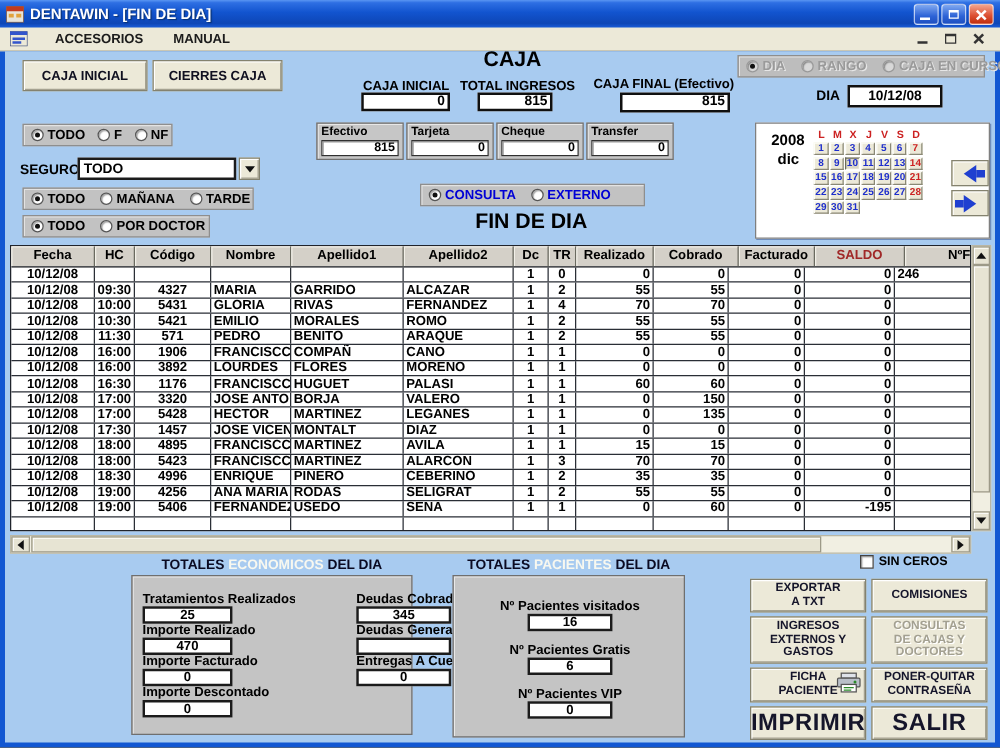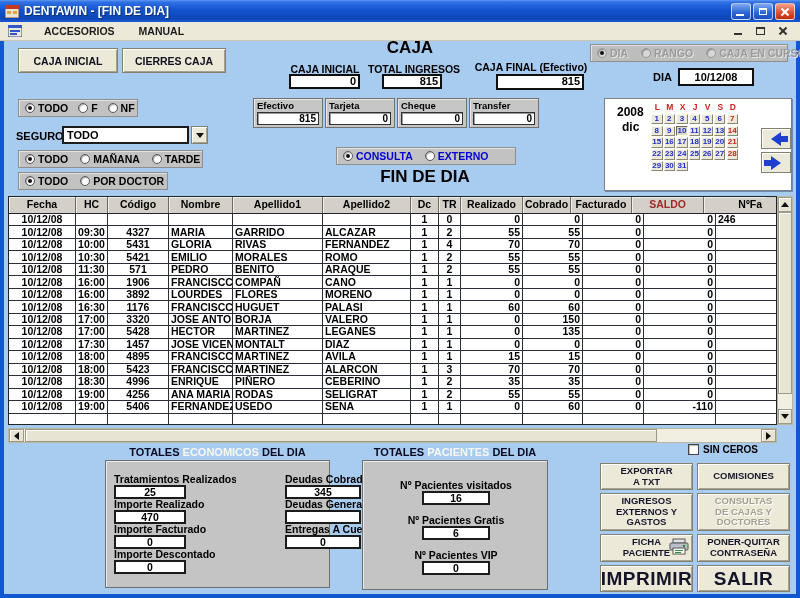--- a/index.html
+++ b/index.html
@@ -364,21 +364,21 @@
     <div id="thead">
         <div class="hcell" style="width: 67px;">Fecha</div>
         <div class="hcell" style="width: 32px;">HC</div>
         <div class="hcell" style="width: 61px;">Código</div>
         <div class="hcell" style="width: 64px;">Nombre</div>
         <div class="hcell" style="width: 90px;">Apellido1</div>
         <div class="hcell" style="width: 88px;">Apellido2</div>
         <div class="hcell" style="width: 28px;">Dc</div>
         <div class="hcell" style="width: 22px;">TR</div>
         <div class="hcell" style="width: 62px;">Realizado</div>
-        <div class="hcell" style="width: 48px;">Cobrado</div>
+        <div class="hcell" style="width: 68px;">Cobrado</div>
         <div class="hcell" style="width: 61px;">Facturado</div>
         <div class="hcell saldo" style="width: 72px;">SALDO</div>
         <div class="hcell a-r" style="width: 62px;">NºFa</div>
       </div>
     <div id="tbody">
         <div class="trow">
           <div class="cell a-c" style="width: 67px;">10/12/08</div>
           <div class="cell a-c" style="width: 32px;"></div>
           <div class="cell a-c" style="width: 61px;"></div>
           <div class="cell a-l" style="width: 64px;"></div>
@@ -607,21 +607,21 @@
           <div class="cell a-c" style="width: 32px;">19:00</div>
           <div class="cell a-c" style="width: 61px;">5406</div>
           <div class="cell a-l" style="width: 64px;">FERNANDEZ</div>
           <div class="cell a-l" style="width: 90px;">USEDO</div>
           <div class="cell a-l" style="width: 88px;">SENA</div>
           <div class="cell a-c" style="width: 28px;">1</div>
           <div class="cell a-c" style="width: 22px;">1</div>
           <div class="cell a-r" style="width: 62px;">0</div>
           <div class="cell a-r" style="width: 60px;">60</div>
           <div class="cell a-r" style="width: 61px;">0</div>
-          <div class="cell a-r" style="width: 72px;">-110</div>
+          <div class="cell a-r" style="width: 72px;">-195</div>
           <div class="cell a-l" style="width: 62px;"></div>
         </div>
         <div class="trow">
           <div class="cell a-c" style="width: 67px;"></div>
           <div class="cell a-c" style="width: 32px;"></div>
           <div class="cell a-c" style="width: 61px;"></div>
           <div class="cell a-l" style="width: 64px;"></div>
           <div class="cell a-l" style="width: 90px;"></div>
           <div class="cell a-l" style="width: 88px;"></div>
           <div class="cell a-c" style="width: 28px;"></div>

